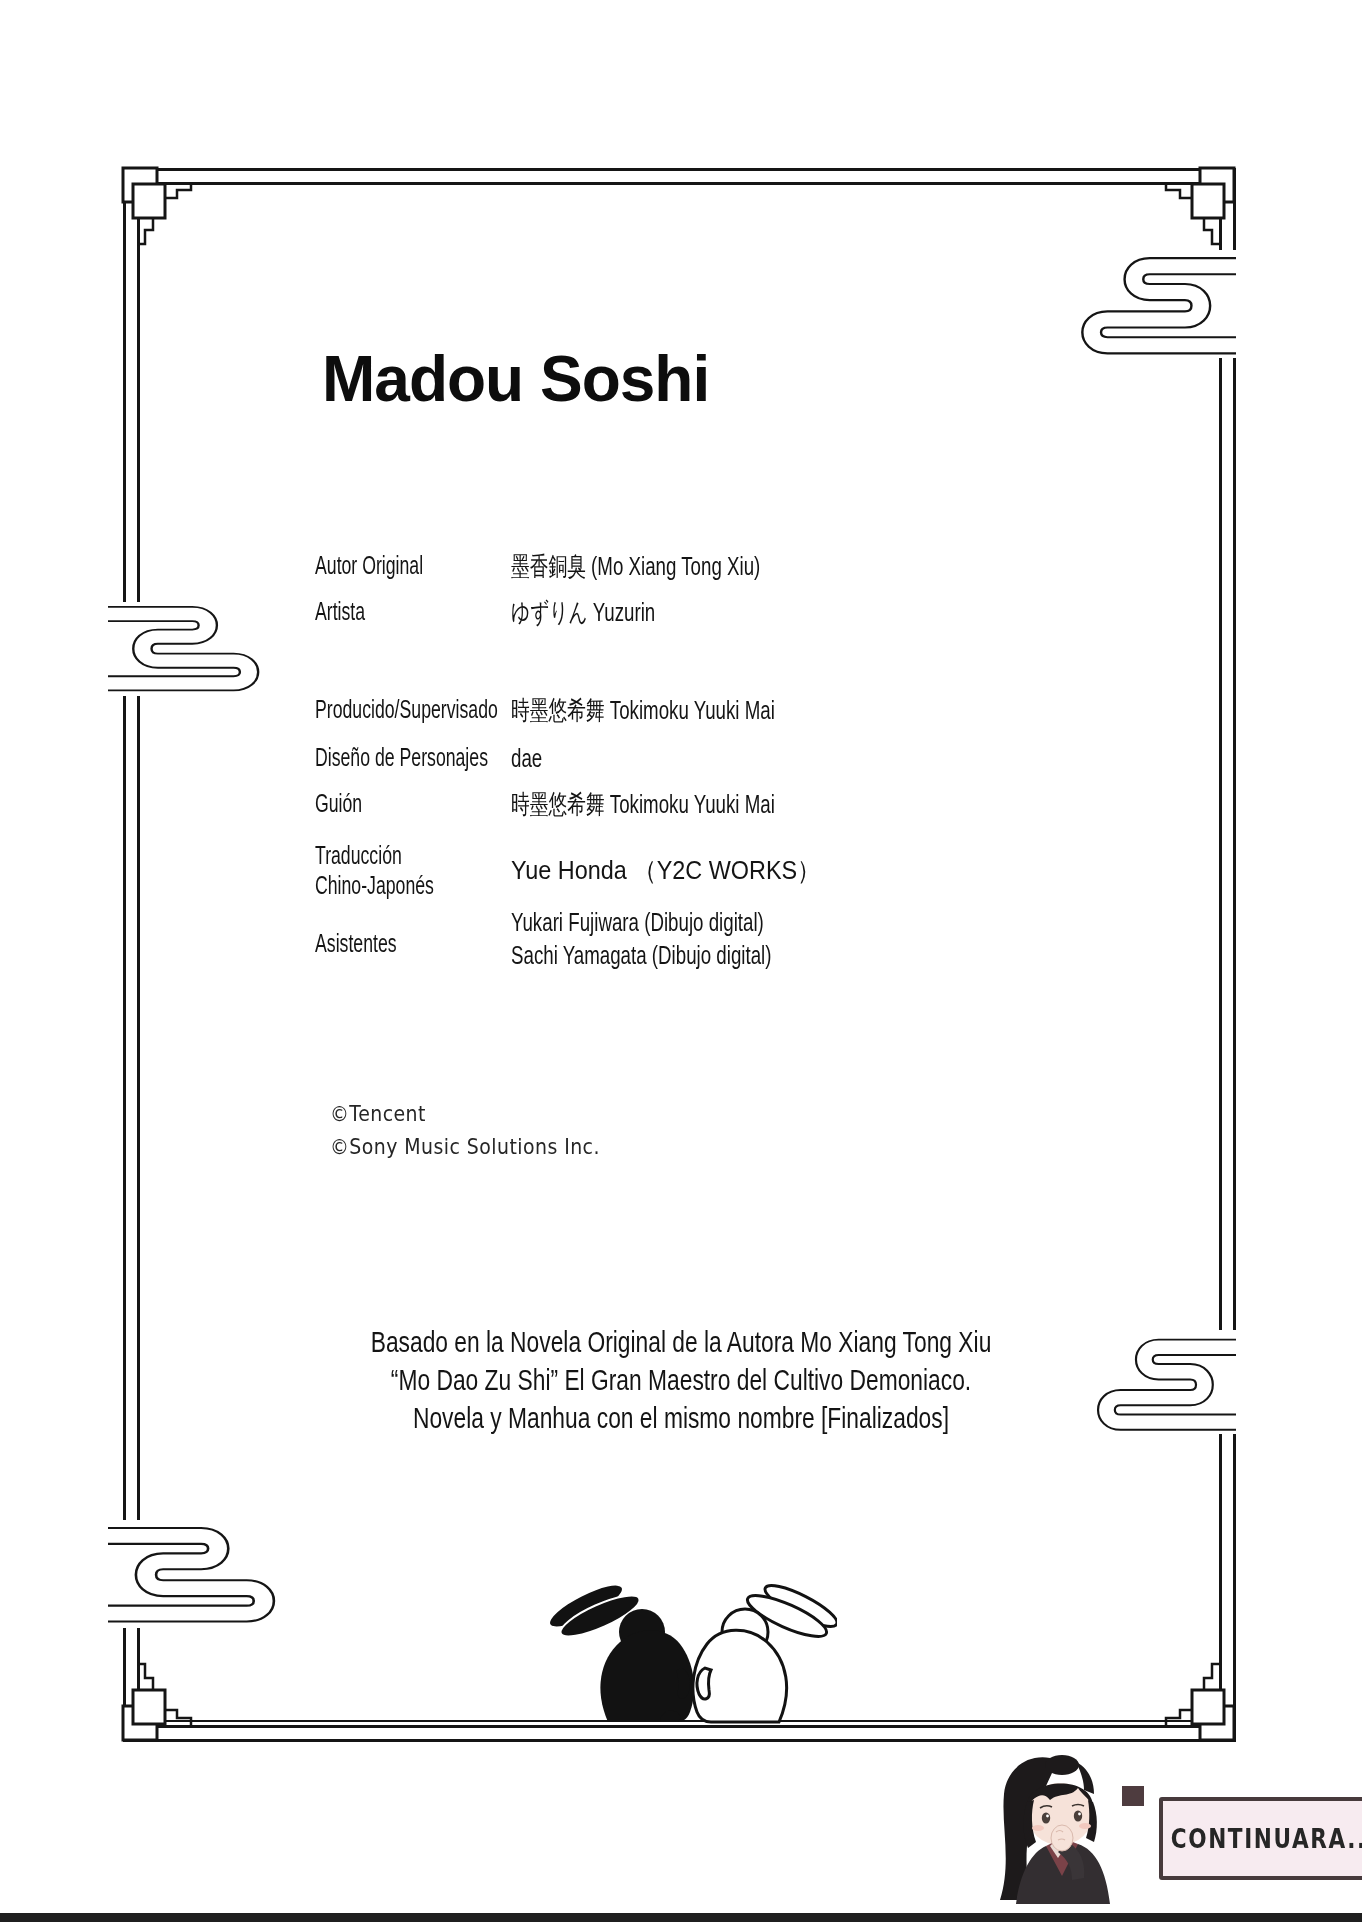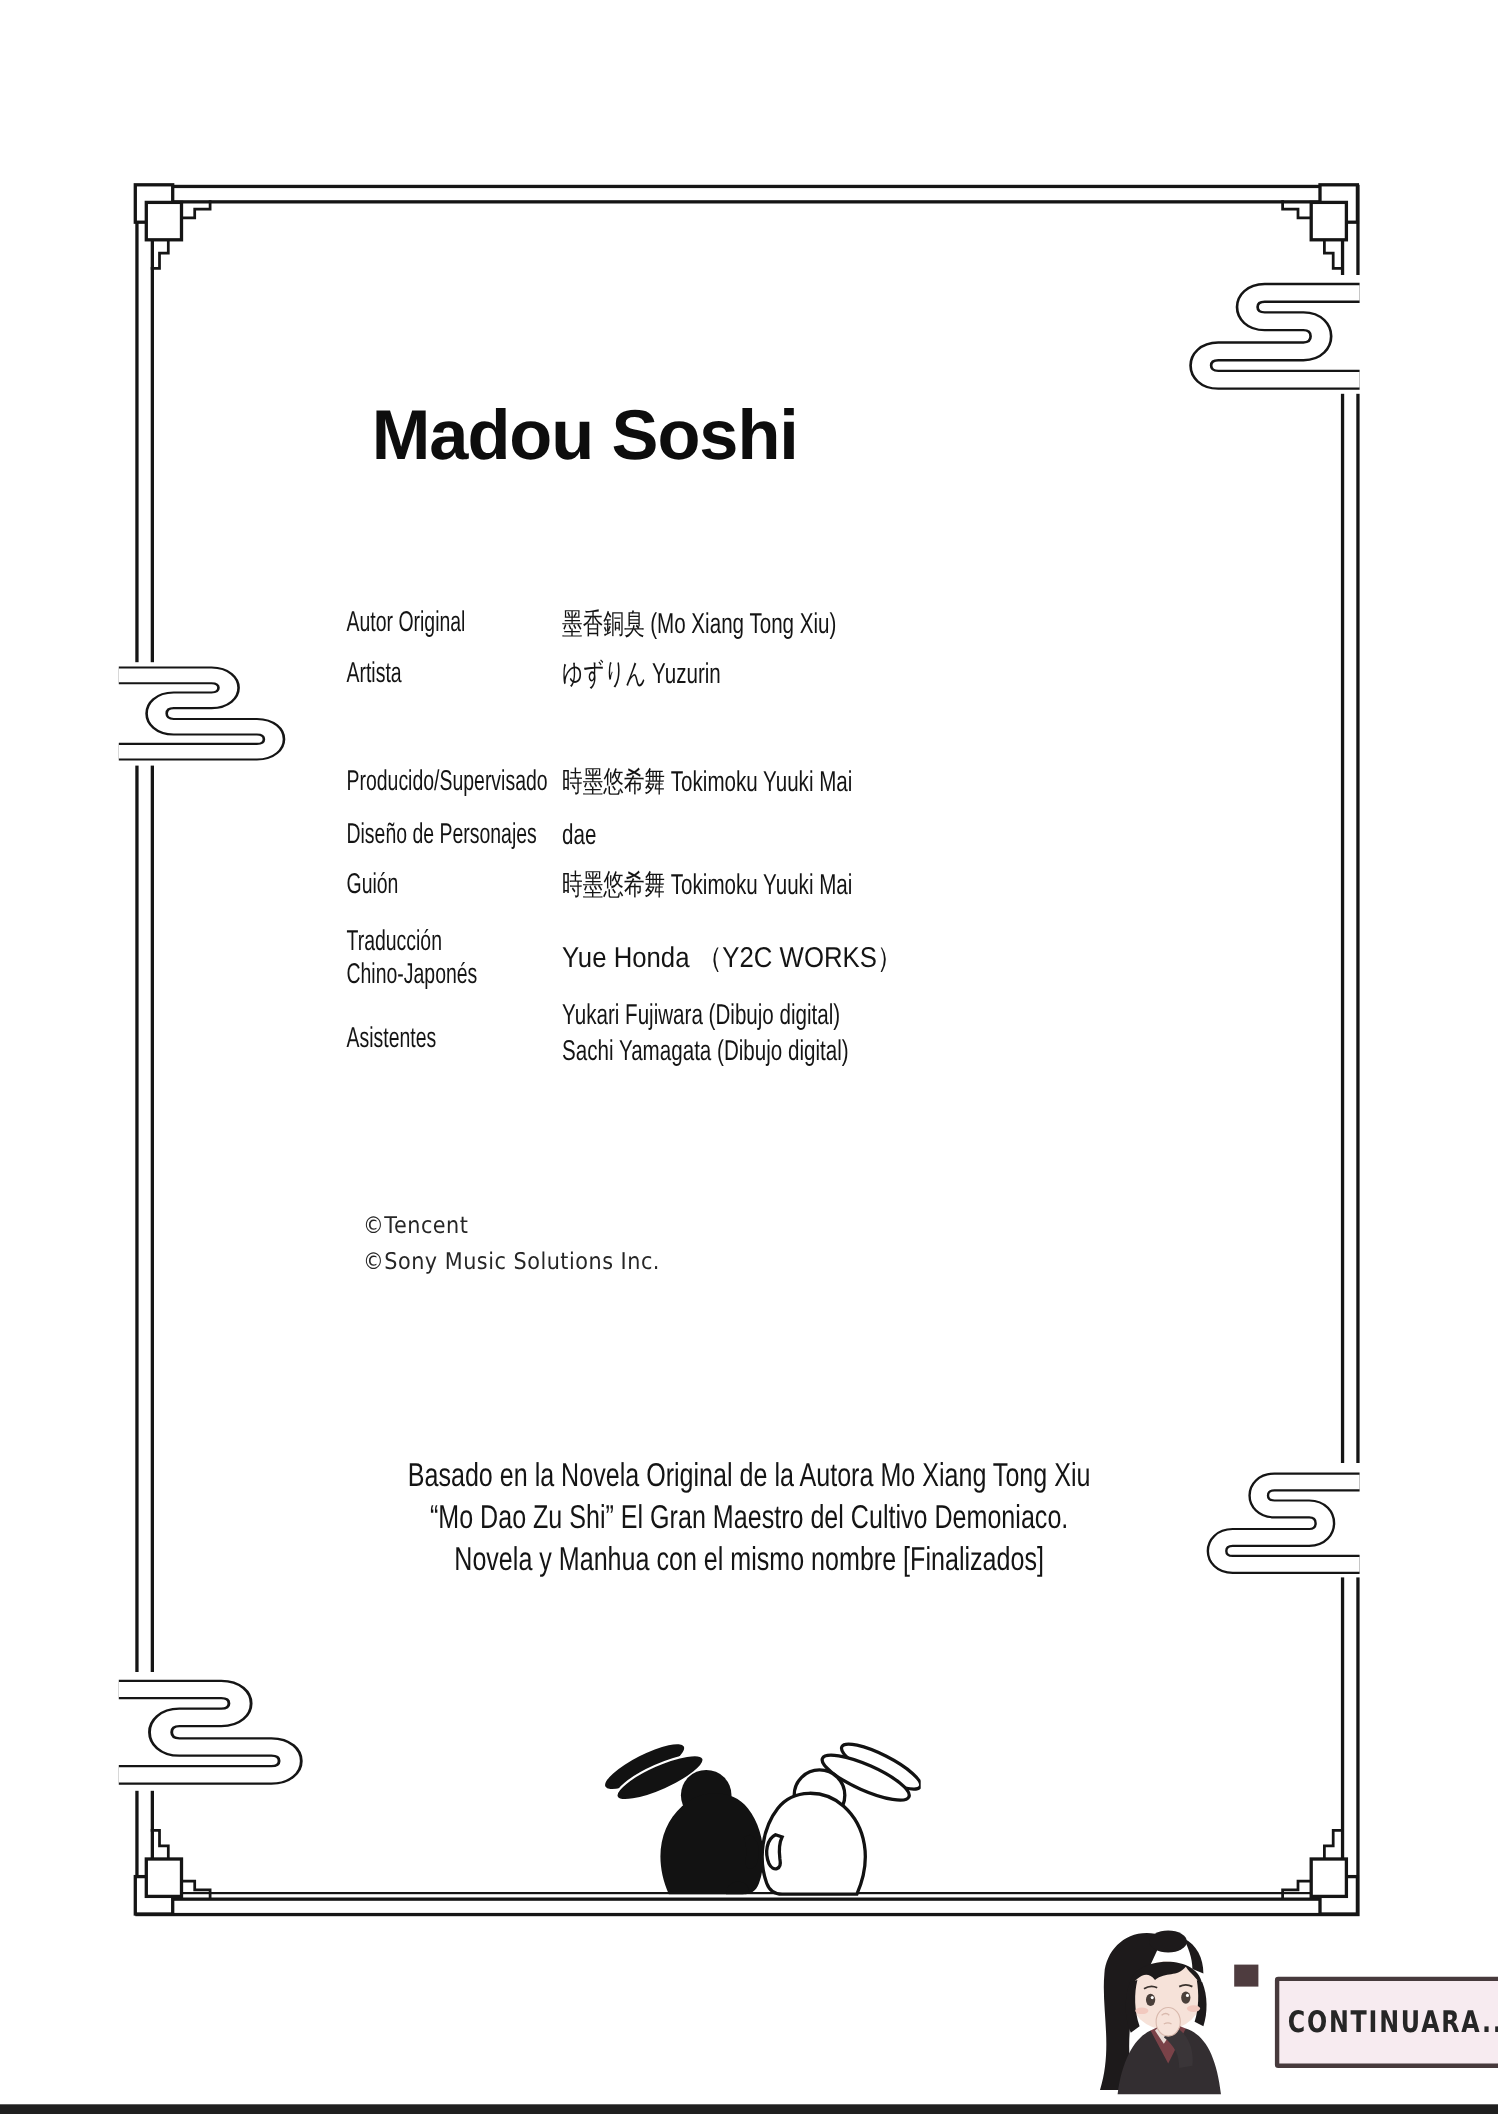--- a/index.html
+++ b/index.html
@@ -21,21 +21,21 @@
   .corner-tr{left:1152px;top:140px;transform:scaleX(-1);}
   .corner-bl{left:95px;top:1658px;transform:scaleY(-1);}
   .corner-br{left:1152px;top:1658px;transform:scale(-1,-1);}
   .cloud{position:absolute;z-index:3;}
   .cloud-left{left:108px;top:598px;width:172px;height:100px;}
   .cloud-bottom-left{left:108px;top:1518px;width:190px;height:112px;}
   .cloud-top-right{left:1060px;top:248px;width:176px;height:114px;transform:scaleX(-1);}
   .cloud-right{left:1078px;top:1330px;width:158px;height:108px;transform:scaleX(-1);}
   
   .title{
-    position:absolute;left:322px;top:342px;z-index:4;margin:16px;
+    position:absolute;left:322px;top:342px;z-index:4;margin:0;
     font-size:64px;font-weight:bold;letter-spacing:-1px;color:#0d0d0d;
   }
   .credits{position:absolute;left:315px;top:0;z-index:4;}
   .credit-row{position:absolute;left:0;width:760px;}
   .credit-label{
     position:absolute;left:0;top:0;font-size:26px;line-height:30px;color:#141414;
     white-space:pre-line;transform:scaleX(0.68);transform-origin:0 0;width:300px;
   }
   .credit-value{
     position:absolute;left:196px;top:0;font-size:26px;line-height:33px;color:#141414;

